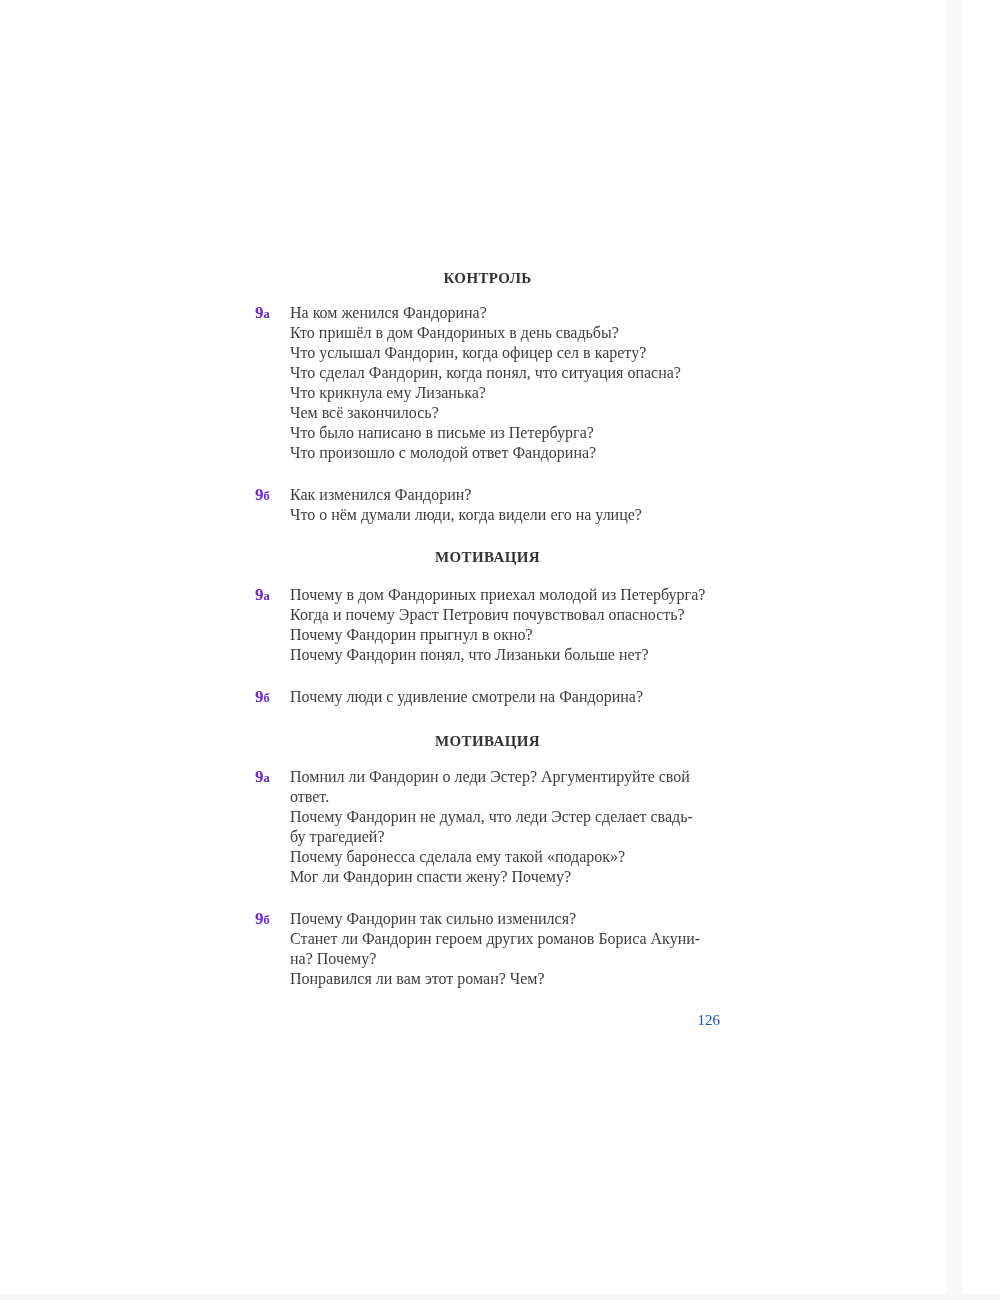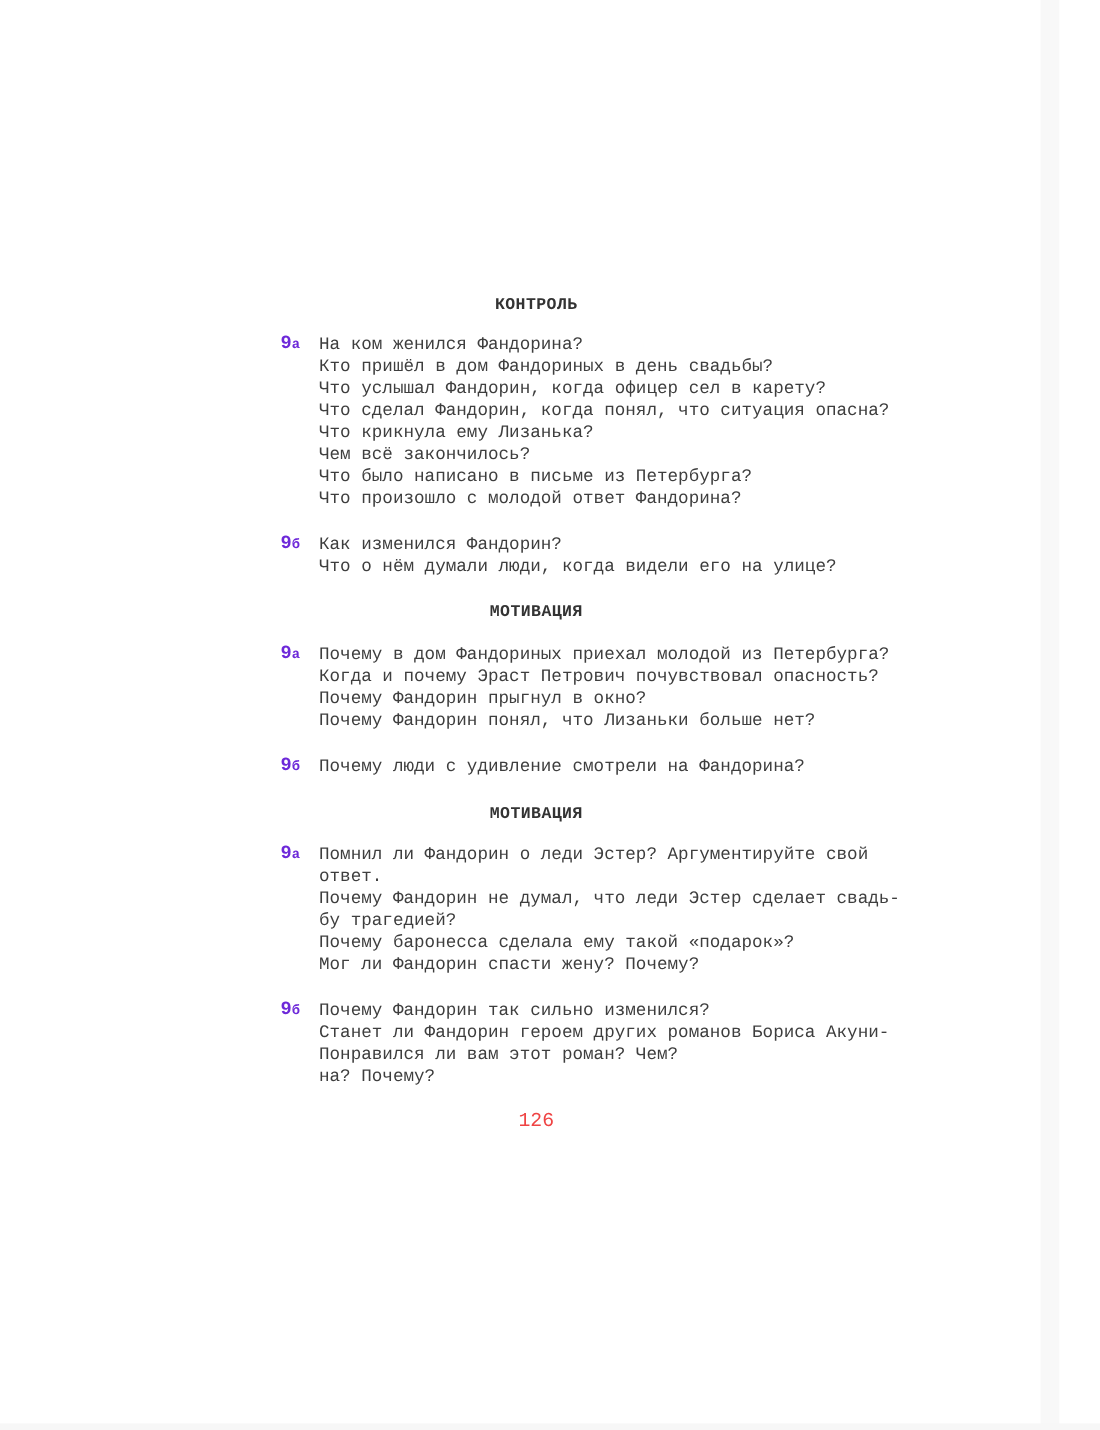--- a/index.html
+++ b/index.html
@@ -8,21 +8,21 @@
     width: 1000px;
     height: 1300px;
     background: #ffffff;
     overflow: hidden;
   }
   .page {
     position: relative;
     width: 1000px;
     height: 1300px;
     background: #ffffff;
-    font-family: Liberation Mono, monospace;
+    font-family: Liberation Serif, serif;
     color: #3e3e3e;
   }
   .scan-strip-right {
     position: absolute;
     left: 946px;
     top: 0;
     width: 17px;
     height: 1300px;
     background: #f8f8f8;
   }
@@ -68,25 +68,25 @@
   }
   .q-label::first-letter {
     font-size: 17px;
   }
   .q-line {
     font-size: 16px;
     line-height: 20px;
     white-space: nowrap;
   }
   .page-number {
-    text-align: center;
-    font-size: 18px;
+    text-align: right;
+    font-size: 15px;
     line-height: 18px;
     margin-top: 11px;
-    color: #ef4444;
+    color: #1d4ed8;
   }
 </style>
 </head>
 <body>
 
 <div class="page">
   <div class="scan-strip-right"></div>
   <div class="scan-strip-bottom"></div>
 
   <div class="content">
@@ -135,20 +135,20 @@
       <div class="q-line">Почему Фандорин не думал, что леди Эстер сделает свадь-</div>
       <div class="q-line">бу трагедией?</div>
       <div class="q-line">Почему баронесса сделала ему такой «подарок»?</div>
       <div class="q-line">Мог ли Фандорин спасти жену? Почему?</div>
     </div>
 
     <div class="qblock">
       <span class="q-label">9б</span>
       <div class="q-line">Почему Фандорин так сильно изменился?</div>
       <div class="q-line">Станет ли Фандорин героем других романов Бориса Акуни-</div>
+      <div class="q-line">на? Почему?</div>
       <div class="q-line">Понравился ли вам этот роман? Чем?</div>
-      <div class="q-line">на? Почему?</div>
     </div>
 
     <div class="page-number">126</div>
 
   </div>
 </div>
 
 </body></html>

